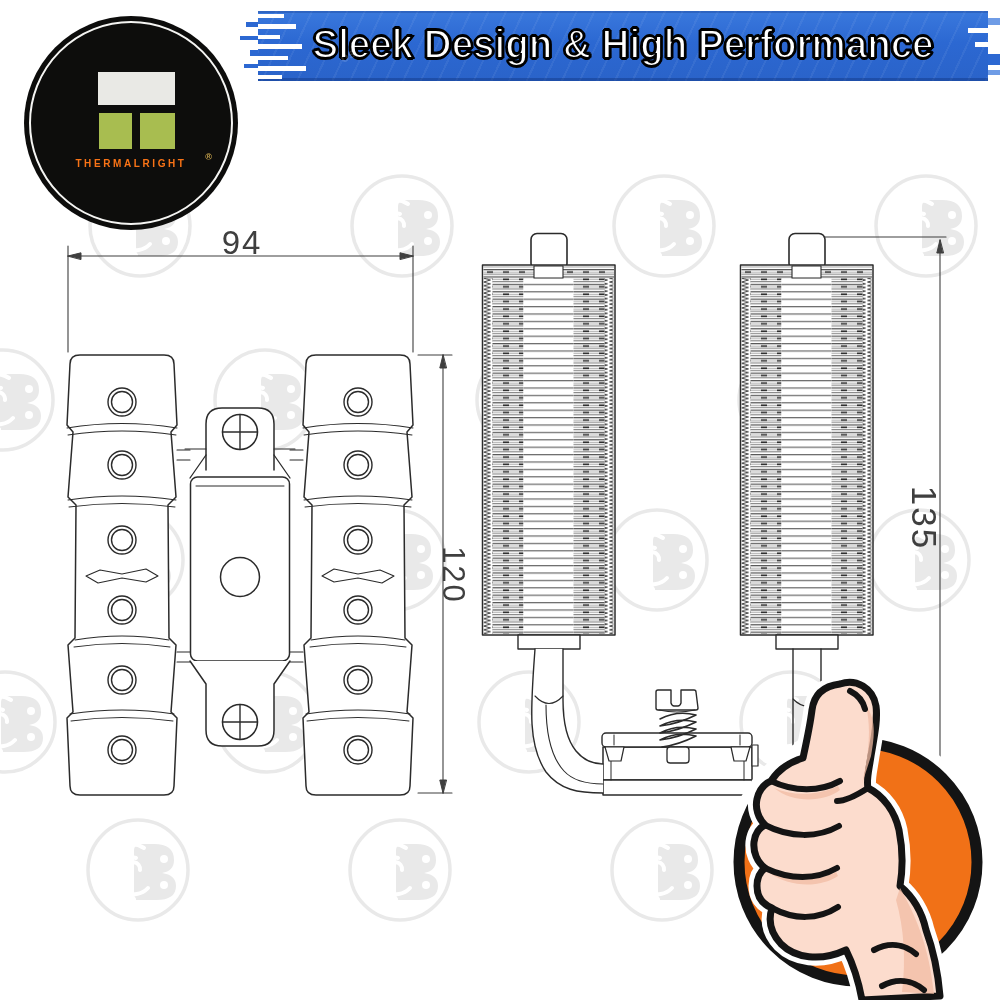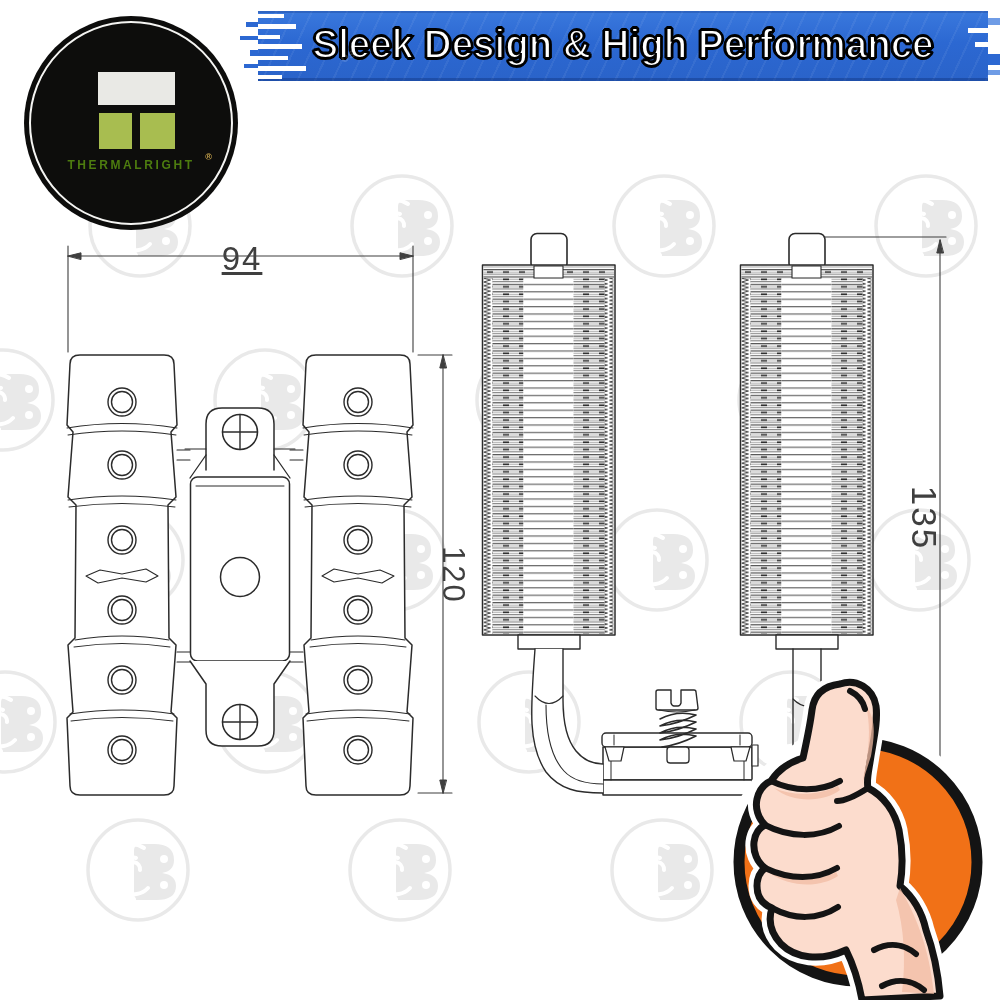--- a/index.html
+++ b/index.html
@@ -37,31 +37,31 @@
   }
   .logo::before{
     content:"";position:absolute;left:5px;top:5px;right:5px;bottom:5px;
     border:2px solid #f5f5f3;border-radius:50%;
   }
   .logo .bar{position:absolute;left:74px;top:56px;width:77px;height:33px;background:#e9e9e5;}
   .logo .g1{position:absolute;left:75px;top:97px;width:33px;height:36px;background:#a8bd50;}
   .logo .g2{position:absolute;left:116px;top:97px;width:35px;height:36px;background:#a8bd50;}
   .logo .brand{
     position:absolute;left:0;right:0;top:142px;text-align:center;
-    color:#4d7c0f;font-size:12px;font-weight:bold;letter-spacing:2.6px;white-space:nowrap;
+    color:#f97316;font-size:10px;font-weight:bold;letter-spacing:2.6px;white-space:nowrap;
   }
   .logo .reg{position:absolute;right:26px;top:136px;color:#caa64e;font-size:9px;font-weight:bold;}
   
   .dim{
     position:absolute;color:#3f3f3f;z-index:20;
     font-family:"Liberation Sans",sans-serif;letter-spacing:2px;
     text-align:center;white-space:nowrap;
   }
   .dim.rot{transform:rotate(90deg);}
-  #dimW{left:210px;top:240px;width:64px;font-size:33px;text-decoration:underline;}
+  #dimW{left:210px;top:224px;width:64px;font-size:33px;}
   #dim120{left:410px;top:557px;width:86px;font-size:31px;transform-origin:center;}
   #dim135{left:877px;top:498px;width:94px;font-size:35px;transform-origin:center;}
   svg{display:block;}
 </style>
 </head>
 <body>
 
 <svg class="layer" viewBox="0 0 1000 1000" aria-hidden="true">
   <defs>
     <g id="wm" stroke="#e9e9e9" fill="none">

